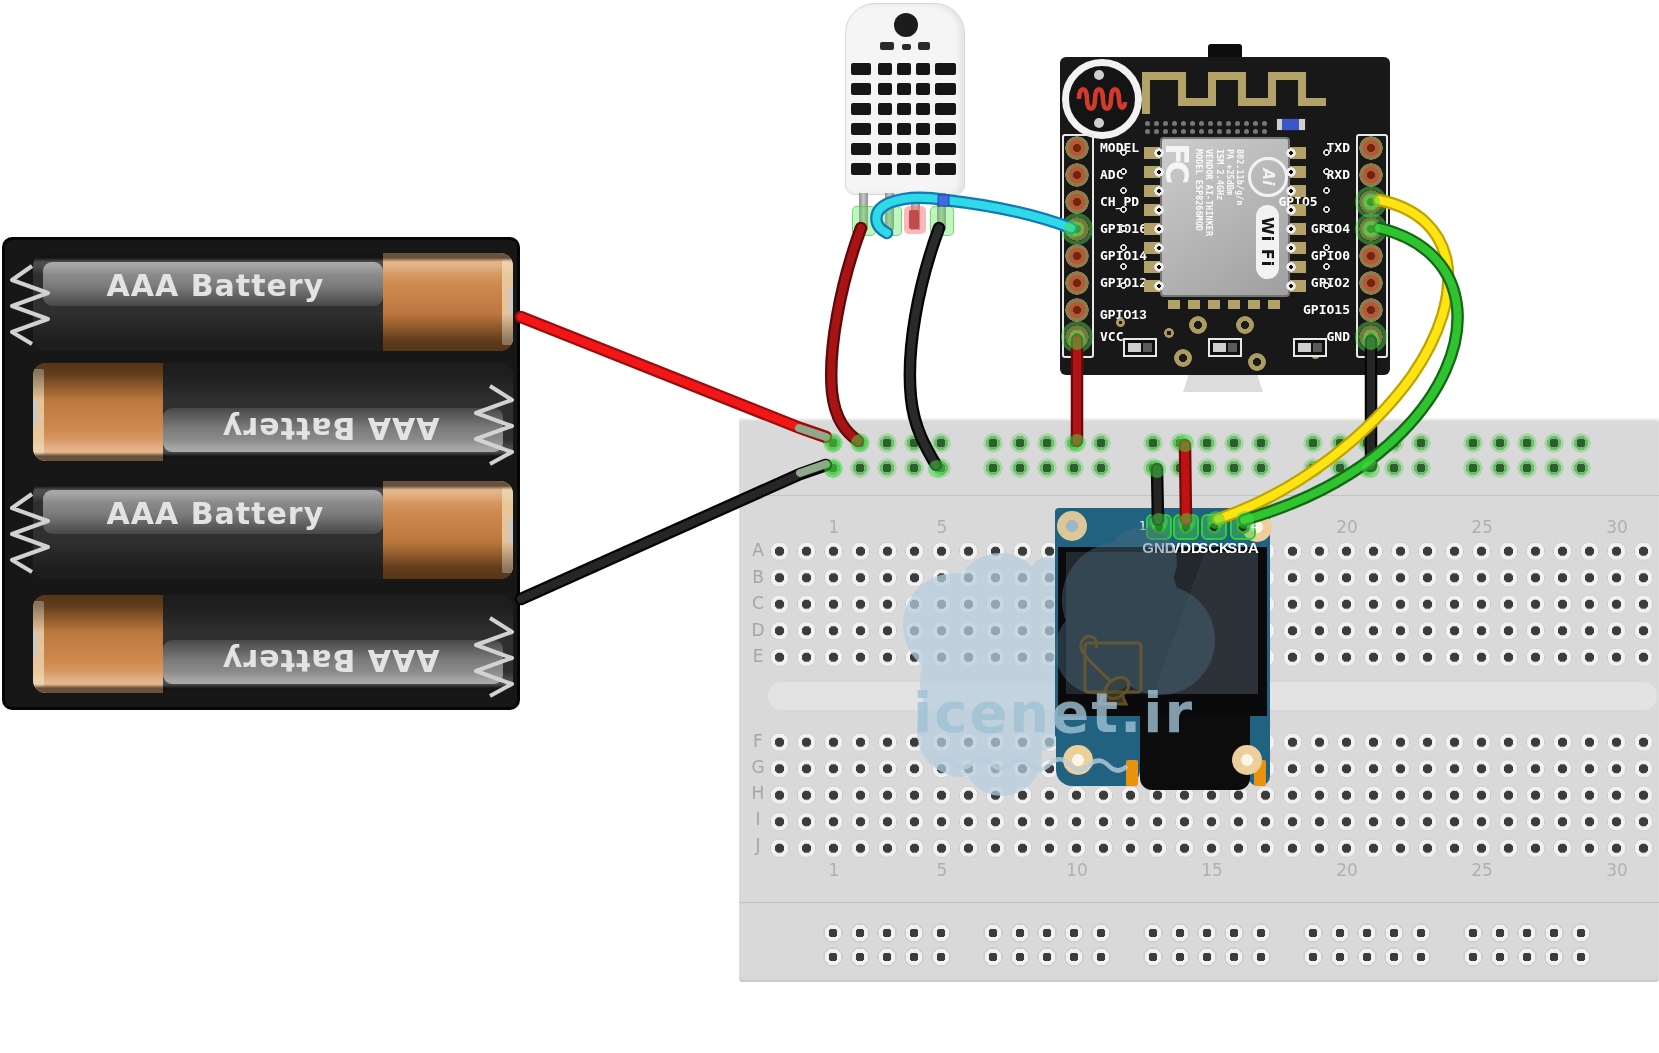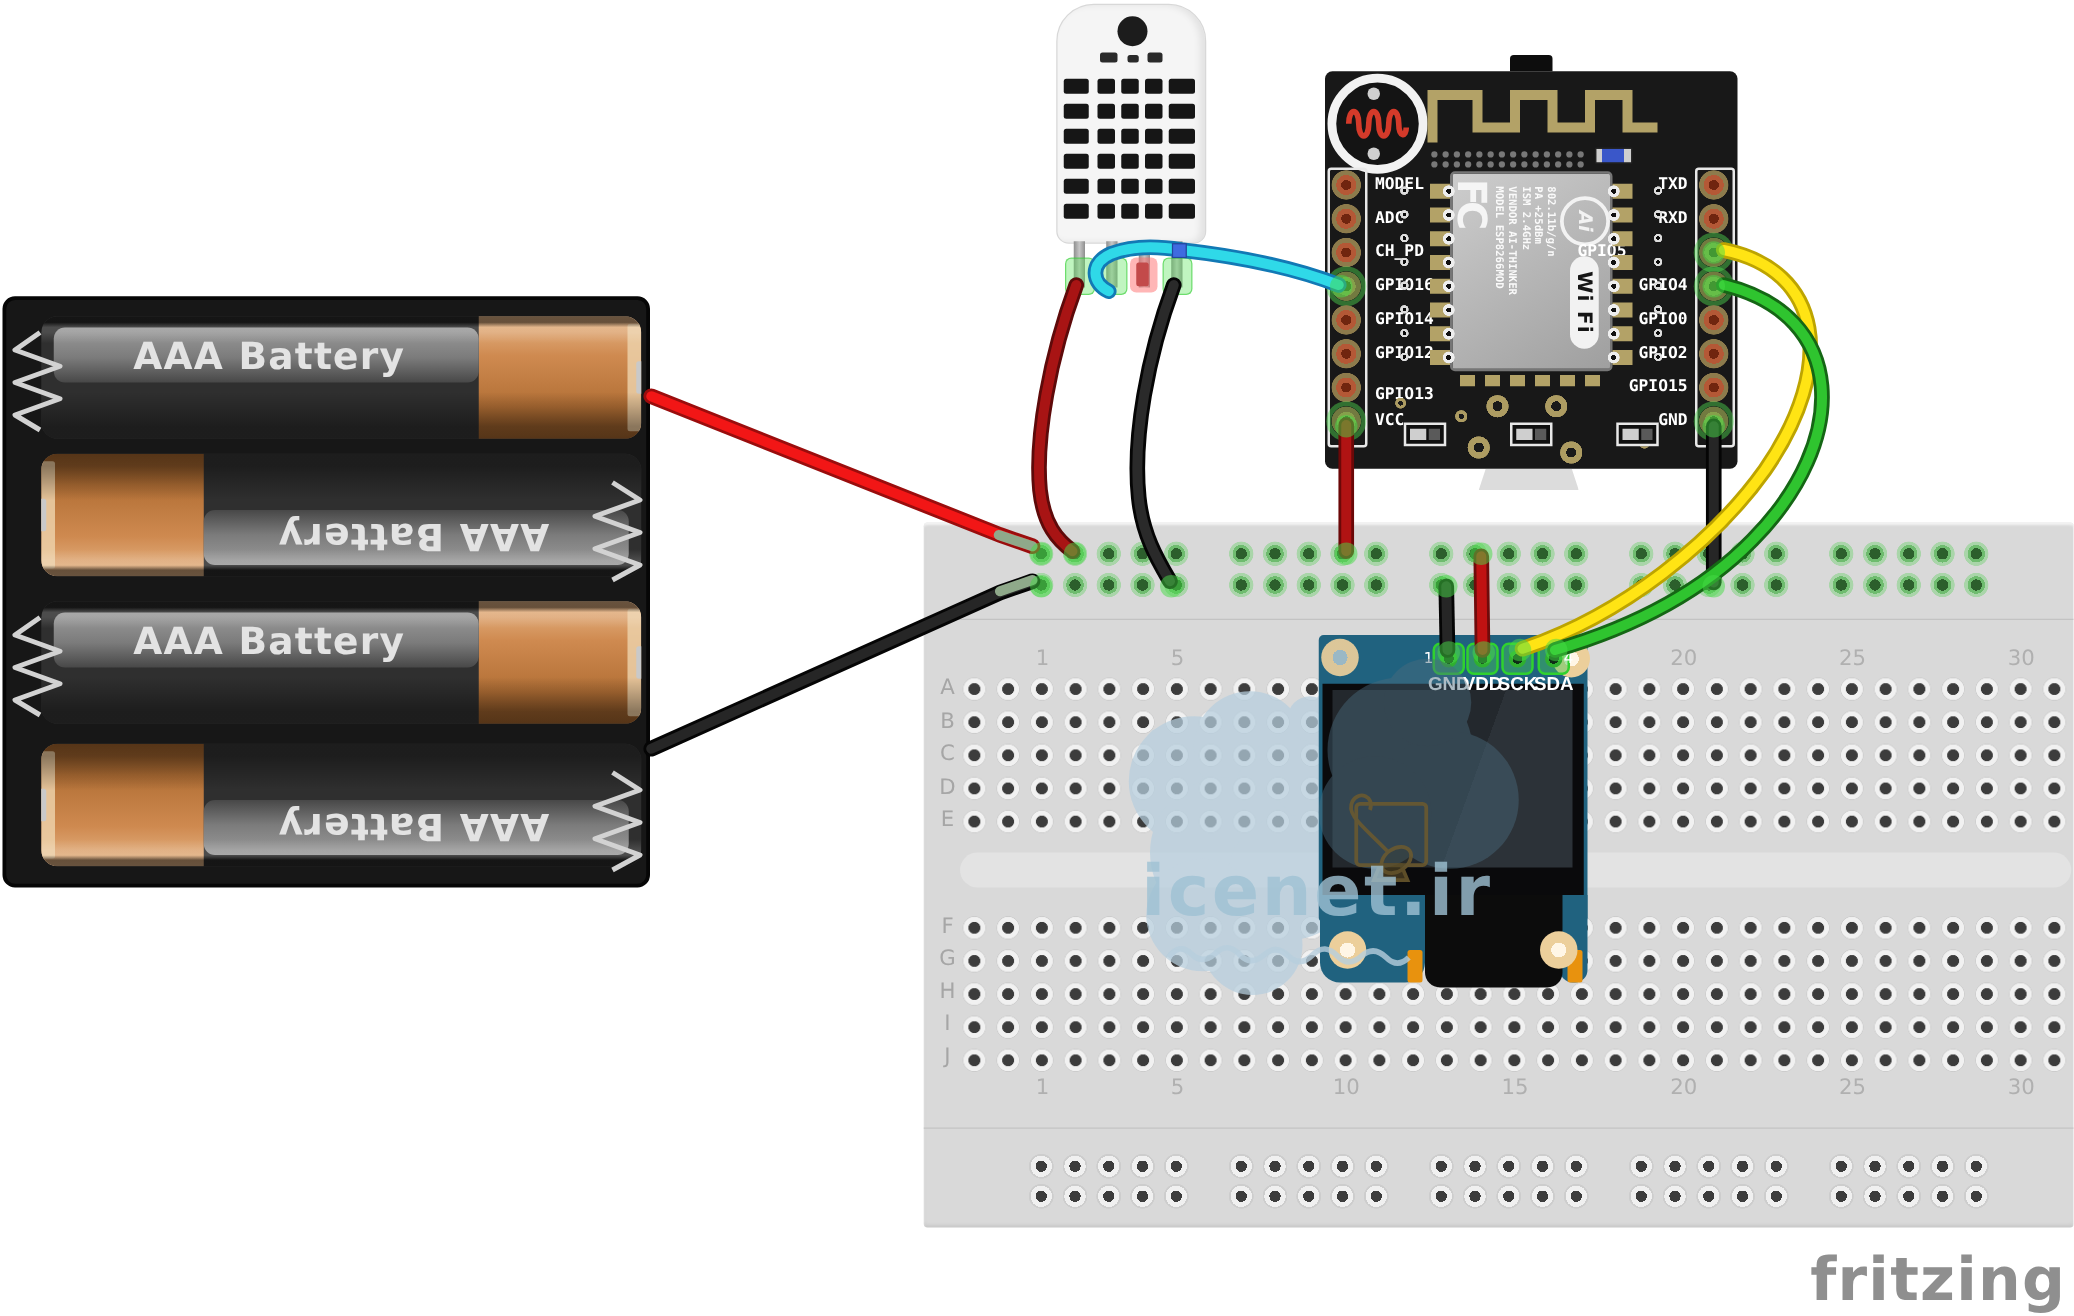--- a/index.html
+++ b/index.html
@@ -482,29 +482,29 @@
         <div class="pinlab" style="left: 40px; top: 110px;">ADC</div>
         <div class="pin" style="left: 5px; top: 133px;"></div>
         <div class="pinlab" style="left: 40px; top: 137px;">CH_PD</div>
         <div class="pin pin-on" style="left: 5px; top: 160px;"></div>
         <div class="pinlab" style="left: 40px; top: 164px;">GPIO16</div>
         <div class="pin" style="left: 5px; top: 187px;"></div>
         <div class="pinlab" style="left: 40px; top: 191px;">GPIO14</div>
         <div class="pin" style="left: 5px; top: 214px;"></div>
         <div class="pinlab" style="left: 40px; top: 218px;">GPIO12</div>
         <div class="pin" style="left: 5px; top: 241px;"></div>
-        <div class="pinlab" style="left: 40px; top: 251px;">GPIO13</div>
+        <div class="pinlab" style="left: 40px; top: 251px; font-family: Liberation Mono, monospace;">GPIO13</div>
         <div class="pin pin-on" style="left: 5px; top: 268px;"></div>
         <div class="pinlab" style="left: 40px; top: 272px;">VCC</div>
         <div class="pin" style="left: 299px; top: 79px;"></div>
         <div class="pinlab" style="left: 186px; top: 83px; width: 104px; text-align: right;">TXD</div>
         <div class="pin" style="left: 299px; top: 106px;"></div>
         <div class="pinlab" style="left: 186px; top: 110px; width: 104px; text-align: right;">RXD</div>
         <div class="pin pin-on" style="left: 299px; top: 133px;"></div>
-        <div class="pinlab" style="left: 202px; top: 137px; width: 104px; text-align: left;">GPIO5</div>
+        <div class="pinlab" style="left: 186px; top: 137px; width: 104px; text-align: center;">GPIO5</div>
         <div class="pin pin-on" style="left: 299px; top: 160px;"></div>
         <div class="pinlab" style="left: 186px; top: 164px; width: 104px; text-align: right;">GPIO4</div>
         <div class="pin" style="left: 299px; top: 187px;"></div>
         <div class="pinlab" style="left: 186px; top: 191px; width: 104px; text-align: right;">GPIO0</div>
         <div class="pin" style="left: 299px; top: 214px;"></div>
         <div class="pinlab" style="left: 186px; top: 218px; width: 104px; text-align: right;">GPIO2</div>
         <div class="pin" style="left: 299px; top: 241px;"></div>
         <div class="pinlab" style="left: 186px; top: 245px; width: 104px; text-align: right;">GPIO15</div>
         <div class="pin pin-on" style="left: 299px; top: 268px;"></div>
         <div class="pinlab" style="left: 186px; top: 272px; width: 104px; text-align: right;">GND</div>
@@ -695,14 +695,13 @@
         <circle cx="1371" cy="202" r="9" fill="rgba(70,220,70,.5)"></circle>
         <circle cx="1371" cy="229" r="9" fill="rgba(70,220,70,.5)"></circle>
         <circle cx="1216" cy="520" r="9" fill="rgba(70,220,70,.5)"></circle>
         <circle cx="1245" cy="520" r="9" fill="rgba(70,220,70,.5)"></circle>
         <circle cx="1159" cy="522" r="9" fill="rgba(70,220,70,.5)"></circle>
         <circle cx="1187" cy="522" r="9" fill="rgba(70,220,70,.5)"></circle>
         <rect x="938" y="195" width="11" height="11" fill="#3f6be0" stroke="#24479f"></rect>
       </g>
   </svg>
 
-  <div id="fritzing">fritzing</div>
 </div>
 
 </body></html>

